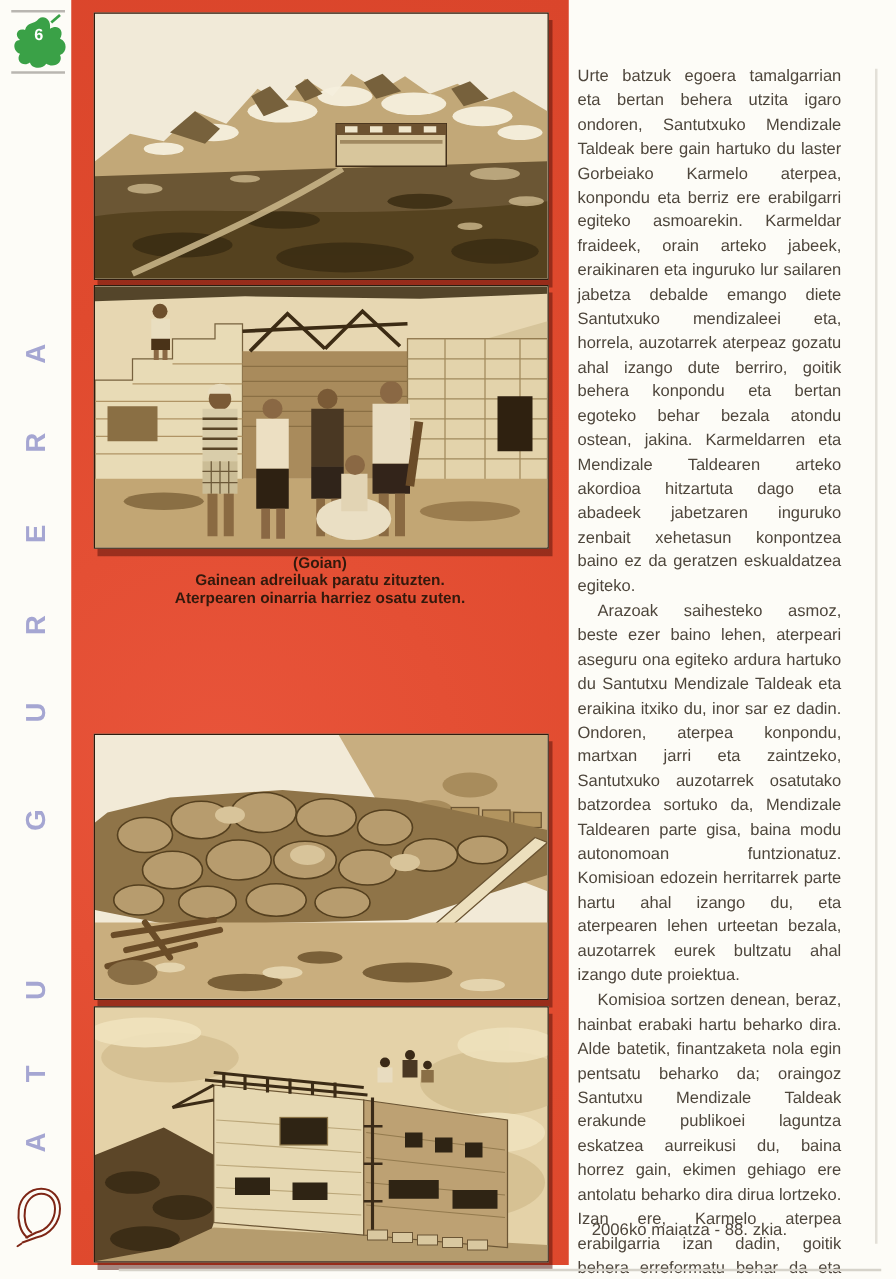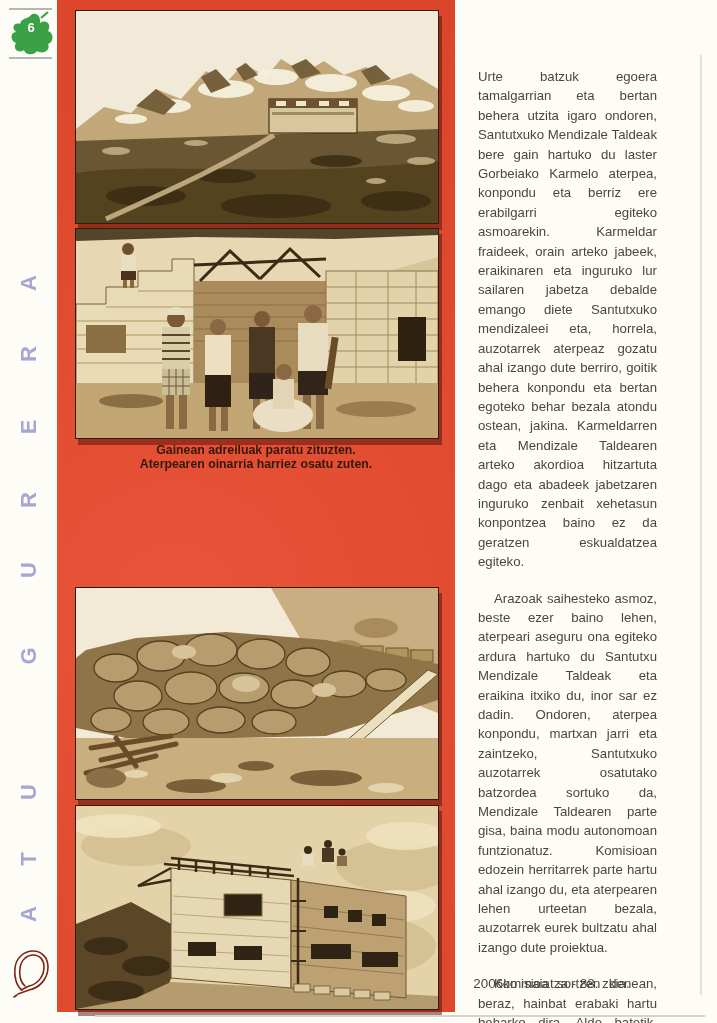--- a/index.html
+++ b/index.html
@@ -55,21 +55,21 @@
   }
   .cap{margin:0;}
   .cap.gap{margin-top:13px;}
 
   
   .article{
     position:absolute;left:461px;top:50px;width:213px;
     color:#4e463c;font-size:13.2px;line-height:19.4px;
     text-align:justify;
   }
-  .article p{margin:17px;}
+  .article p{margin:1px;}
   .article p.indent{text-indent:16px;}
   .footer{
     position:absolute;left:445px;top:976px;width:213px;
     text-align:center;color:#4e463c;font-size:13.4px;
   }
 
   
   .edge-right{position:absolute;left:700px;top:55px;width:2px;height:940px;background:#e3e0d8;}
   .edge-bottom{position:absolute;left:95px;top:1015px;width:610px;height:2px;background:#d6d3ca;}
 </style>
@@ -253,20 +253,21 @@
           <rect x="240" y="166" width="8" height="34" fill="#8a6a42"></rect>
         <rect x="252" y="108" width="7" height="52" fill="#6b4c28" transform="rotate(8 255 134)"></rect>
 
         <ellipse cx="207" cy="186" rx="30" ry="17" fill="#eadfc4"></ellipse>
         <rect x="197" y="150" width="21" height="30" fill="#e2d4b4"></rect>
         <circle cx="208" cy="143" r="8" fill="#8a6844"></circle>
       </svg>
     </div>
 
     <div class="captions">
+      <p class="cap">(Goian)</p>
       <p class="cap">Gainean adreiluak paratu zituzten.</p>
       <p class="cap">Aterpearen oinarria harriez osatu zuten.</p>
     </div>
 
     <div class="photo photo3">
       <svg viewBox="0 0 362 211" preserveAspectRatio="none">
         <rect width="362" height="211" fill="#f2ead7"></rect>
         <path d="M195,0 L362,0 L362,125 L240,78 Z" fill="#c8ae80"></path>
         <g fill="#a88c5c">
           <ellipse cx="300" cy="40" rx="22" ry="10"></ellipse>

